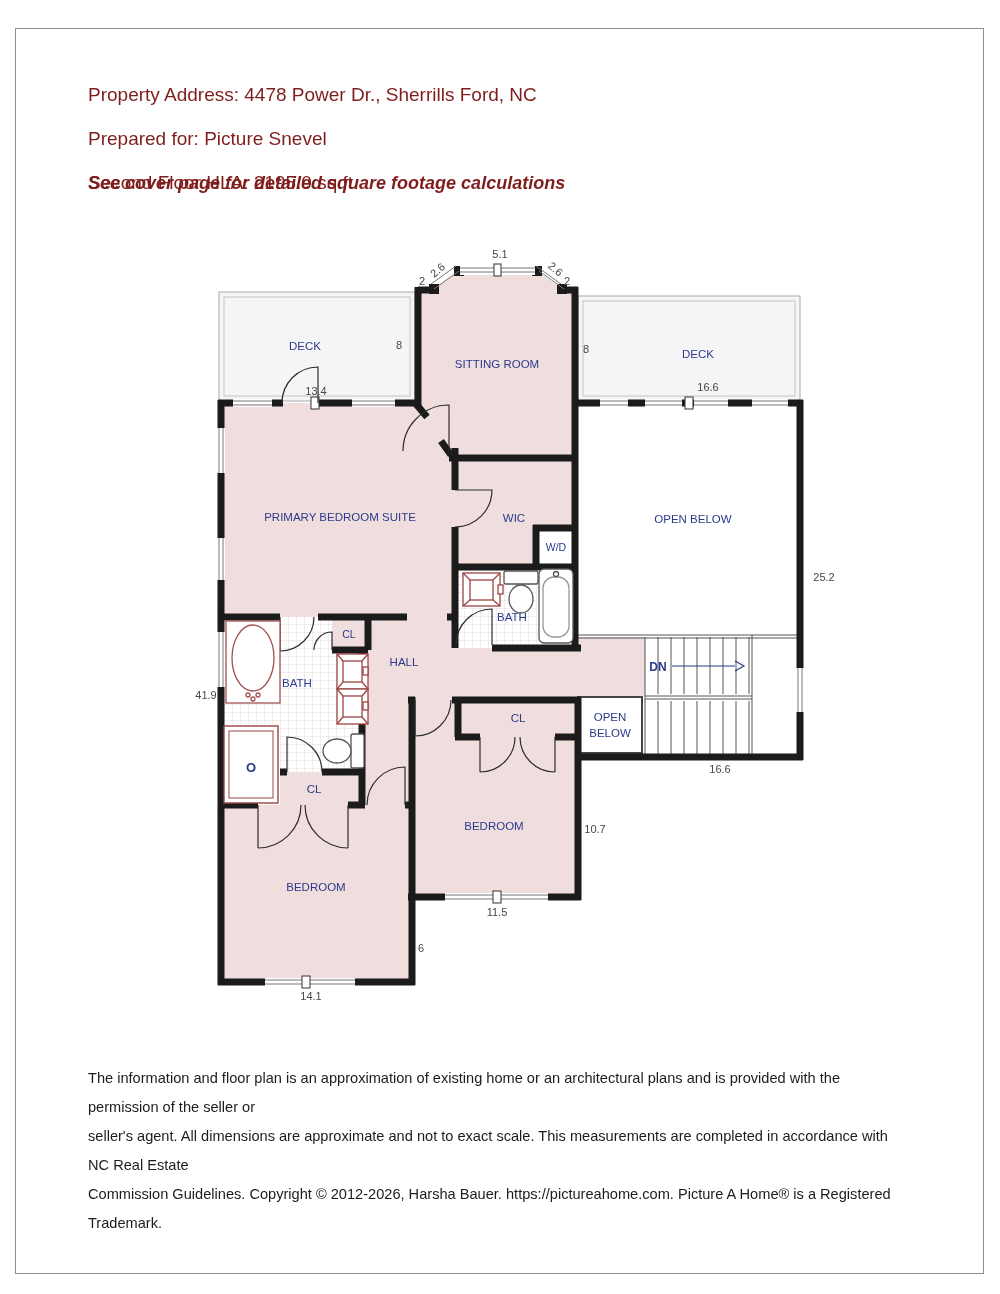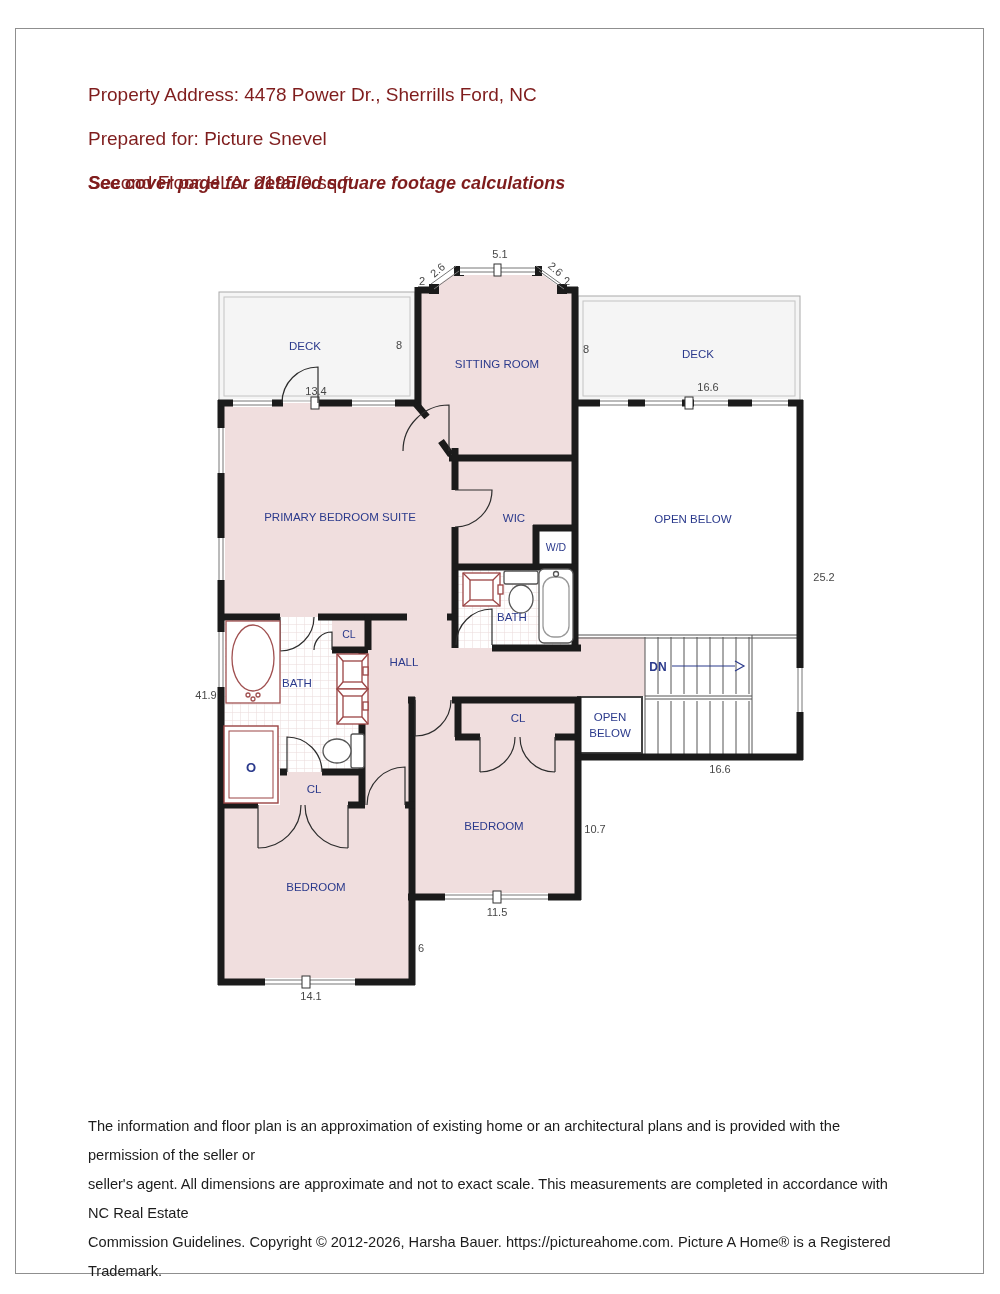--- a/index.html
+++ b/index.html
@@ -3,21 +3,21 @@
 <meta charset="utf-8">
 <style>
   html,body{margin:0;padding:0;background:#fff;}
   #page{position:relative;width:1000px;height:1294px;background:#fff;
         font-family:"Liberation Sans",sans-serif;overflow:hidden;}
   #page-border{position:absolute;left:15px;top:28px;width:967px;height:1244px;
         border:1px solid #8f8f8f;}
   .hdr{position:absolute;left:88px;color:#7f1d1d;font-size:19px;line-height:22px;white-space:pre;}
   #hdr-block{top:84px;}
   #hdr-note{top:172px;font-weight:bold;font-style:italic;font-size:18px;}
-  #footer{position:absolute;left:88px;top:1112px;width:822px;color:#1c1c1c;
+  #footer{position:absolute;left:88px;top:1064px;width:822px;color:#1c1c1c;
         font-size:14.6px;line-height:29px;}
   #plan{position:absolute;left:185px;top:240px;}
   svg text{font-family:"Liberation Sans",sans-serif;}
   .room-label{fill:#2b3a8c;}
   .dim-label{fill:#474747;}
 </style>
 </head>
 <body>
 
 <div id="page">

